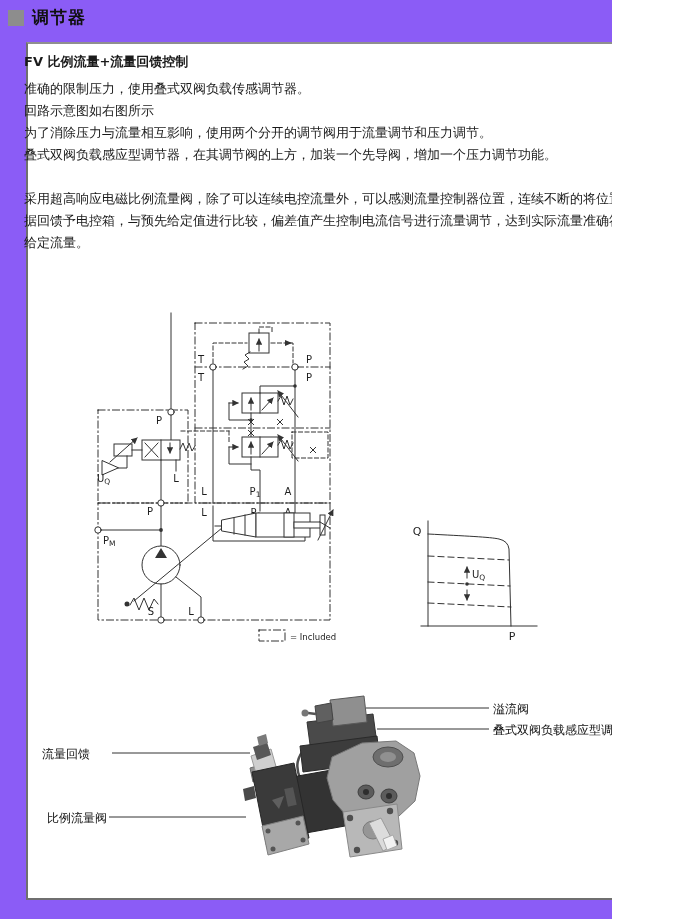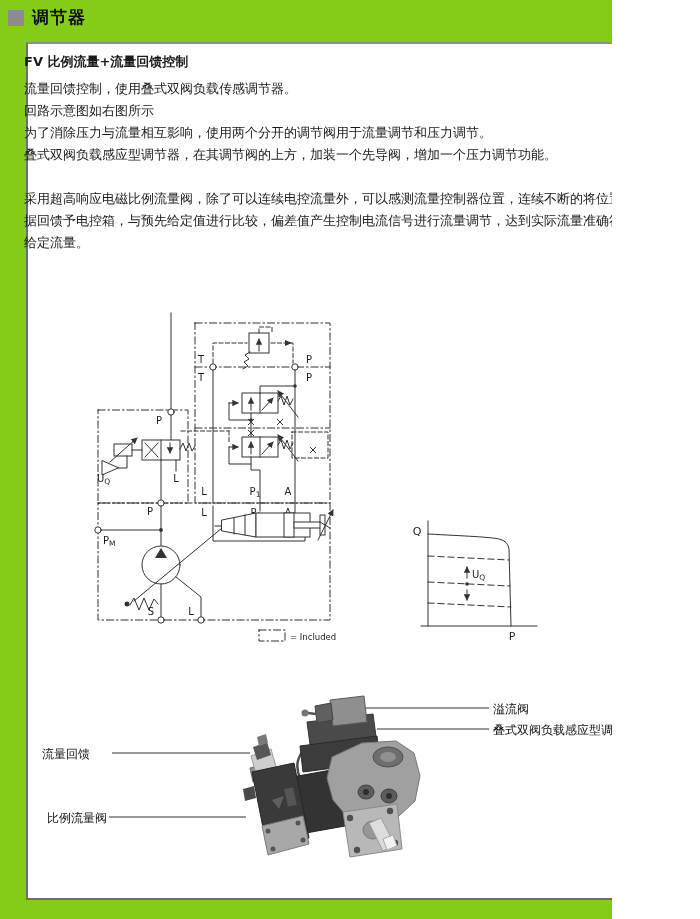--- a/index.html
+++ b/index.html
@@ -1,16 +1,16 @@
 <!DOCTYPE html>
 <html><head>
 <meta charset="utf-8">
 <style>
   html,body{margin:0;padding:0;background:#ffffff;}
-  .page{position:relative;width:612px;height:919px;background:#84cc16;overflow:hidden;
+  .page{position:relative;width:612px;height:919px;background:#8b5cf6;overflow:hidden;
         font-family:"DejaVu Sans","Liberation Sans",sans-serif;color:#1a1a1a;}
   .section-header{position:absolute;left:8px;top:6px;display:flex;align-items:center;gap:8px;}
   .section-marker{width:16px;height:16px;background:#8d8d8d;}
   .section-title{font-size:17px;font-weight:bold;color:#101010;letter-spacing:1px;}
   .content-box{position:absolute;left:26px;top:42px;width:632px;height:858px;
                border:2px solid #6f6f6f;border-top-color:#8f8f8f;background:#fff;box-sizing:border-box;}
   .text-block{position:absolute;left:24px;top:51px;width:611px;font-size:13px;line-height:22px;}
   .text-block h2{font-size:13px;font-weight:bold;margin:0 0 5px 0;}
   .text-block p{margin:0;text-align:justify;}
   .text-block p.gap{margin-top:22px;}
@@ -34,21 +34,21 @@
 
   <div class="section-header">
     <span class="section-marker"></span>
     <span class="section-title">调节器</span>
   </div>
 
   <div class="content-box"></div>
 
   <div class="text-block">
     <h2>FV 比例流量+流量回馈控制</h2>
-    <p>流量回馈控制，使用叠式双阀负载传感调节器。</p>
+    <p>准确的限制压力，使用叠式双阀负载传感调节器。</p>
     <p>回路示意图如右图所示</p>
     <p>为了消除压力与流量相互影响，使用两个分开的调节阀用于流量调节和压力调节。</p>
     <p>叠式双阀负载感应型调节器，在其调节阀的上方，加装一个先导阀，增加一个压力调节功能。</p>
     <p class="gap">采用超高响应电磁比例流量阀，除了可以连续电控流量外，可以感测流量控制器位置，连续不断的将位置数据回馈予电控箱，与预先给定值进行比较，偏差值产生控制电流信号进行流量调节，达到实际流量准确符合给定流量。</p>
   </div>
 
   <svg class="overlay" width="700" height="919" viewBox="0 0 700 919">
     <defs>
       <marker id="arr" viewBox="0 0 8 8" refX="7" refY="4" markerWidth="6.5" markerHeight="6.5" orient="auto">
         <path d="M0,0 L8,4 L0,8 z" fill="#333"></path>

